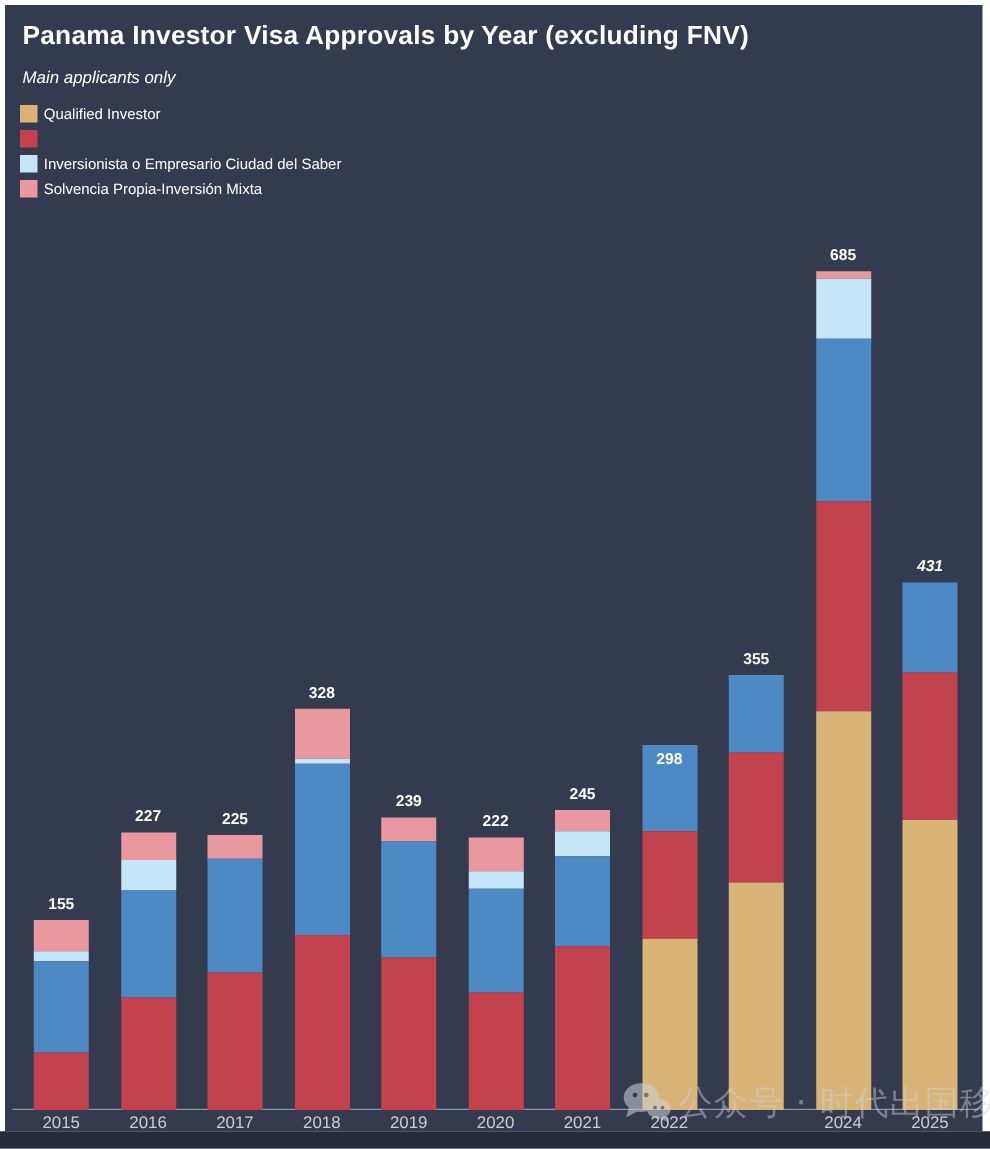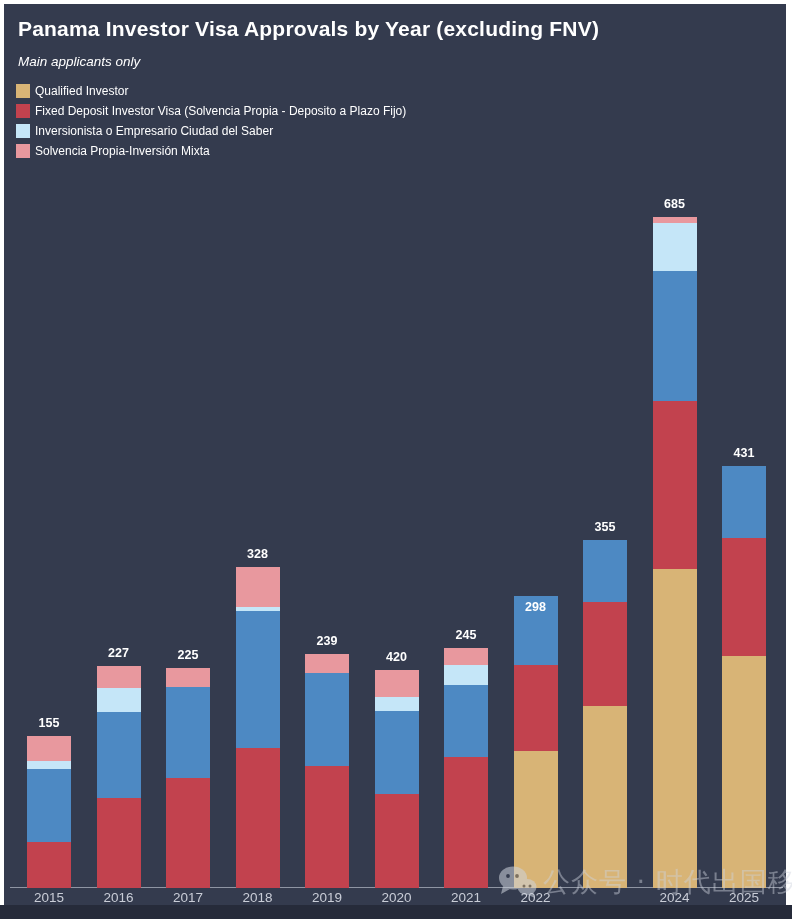--- a/index.html
+++ b/index.html
@@ -61,21 +61,20 @@
 <div class="title">Panama Investor Visa Approvals by Year (excluding FNV)</div>
 <div class="subtitle">Main applicants only</div>
 
 <div class="legend">
   <div class="legend-row">
     <span class="swatch" style="background: rgb(216, 180, 118);"></span>
     <span class="legend-label">Qualified Investor</span>
   </div>
   <div class="legend-row">
     <span class="swatch" style="background: rgb(194, 66, 78);"></span>
-    <span class="legend-label">Fixed Deposit Investor Visa (Solvencia Propia - Deposito a Plazo Fijo)</span>
   </div>
   <div class="legend-row">
     <span class="swatch" style="background: rgb(197, 230, 248);"></span>
     <span class="legend-label">Inversionista o Empresario Ciudad del Saber</span>
   </div>
   <div class="legend-row">
     <span class="swatch" style="background: rgb(232, 152, 158);"></span>
     <span class="legend-label">Solvencia Propia-Inversión Mixta</span>
   </div>
 </div>
@@ -120,21 +119,21 @@
       <div class="bar-seg" style="height: 121.52px; background: rgb(194, 66, 78);"></div>
     </div>
     <div class="bar-total" style="left: 292px; top: 633.78px;">239</div>
     <div class="x-tick" style="left: 292px;">2019</div>
     <div class="bar-col" style="left: 374.5px; width: 44px; top: 670.44px; height: 217.56px;">
       <div class="bar-seg" style="height: 26.46px; background: rgb(232, 152, 158);"></div>
       <div class="bar-seg" style="height: 13.72px; background: rgb(197, 230, 248);"></div>
       <div class="bar-seg" style="height: 83.3px; background: rgb(77, 137, 195);"></div>
       <div class="bar-seg" style="height: 94.08px; background: rgb(194, 66, 78);"></div>
     </div>
-    <div class="bar-total" style="left: 361.5px; top: 650.44px;">420</div>
+    <div class="bar-total" style="left: 361.5px; top: 650.44px;">222</div>
     <div class="x-tick" style="left: 361.5px;">2020</div>
     <div class="bar-col" style="left: 444px; width: 44px; top: 647.9px; height: 240.1px;">
       <div class="bar-seg" style="height: 16.66px; background: rgb(232, 152, 158);"></div>
       <div class="bar-seg" style="height: 20.58px; background: rgb(197, 230, 248);"></div>
       <div class="bar-seg" style="height: 71.54px; background: rgb(77, 137, 195);"></div>
       <div class="bar-seg" style="height: 131.32px; background: rgb(194, 66, 78);"></div>
     </div>
     <div class="bar-total" style="left: 431px; top: 627.9px;">245</div>
     <div class="x-tick" style="left: 431px;">2021</div>
     <div class="bar-col" style="left: 513.5px; width: 44px; top: 595.96px; height: 292.04px;">
@@ -158,21 +157,21 @@
       <div class="bar-seg" style="height: 168.56px; background: rgb(194, 66, 78);"></div>
       <div class="bar-seg" style="height: 318.5px; background: rgb(216, 180, 118);"></div>
     </div>
     <div class="bar-total" style="left: 639.5px; top: 196.7px;">685</div>
     <div class="x-tick" style="left: 639.5px;">2024</div>
     <div class="bar-col" style="left: 722px; width: 44px; top: 465.62px; height: 422.38px;">
       <div class="bar-seg" style="height: 72.52px; background: rgb(77, 137, 195);"></div>
       <div class="bar-seg" style="height: 117.6px; background: rgb(194, 66, 78);"></div>
       <div class="bar-seg" style="height: 232.26px; background: rgb(216, 180, 118);"></div>
     </div>
-    <div class="bar-total" style="left: 709px; top: 445.62px;">431</div>
+    <div class="bar-total" style="left: 709px; top: 445.62px; font-style: italic;">431</div>
     <div class="x-tick" style="left: 709px;">2025</div>
   </div>
 
 <div class="watermark">
   <svg class="wechat-glyph" width="40" height="34" viewBox="0 0 40 34">
     <g fill="#ced3dd">
       <ellipse cx="16" cy="13" rx="14" ry="11.5"></ellipse>
       <path d="M6 21 L4 29 L13 24 Z"></path>
       <ellipse cx="30" cy="22" rx="9.5" ry="8"></ellipse>
       <path d="M35 27 L38 33 L30 29.5 Z"></path>

